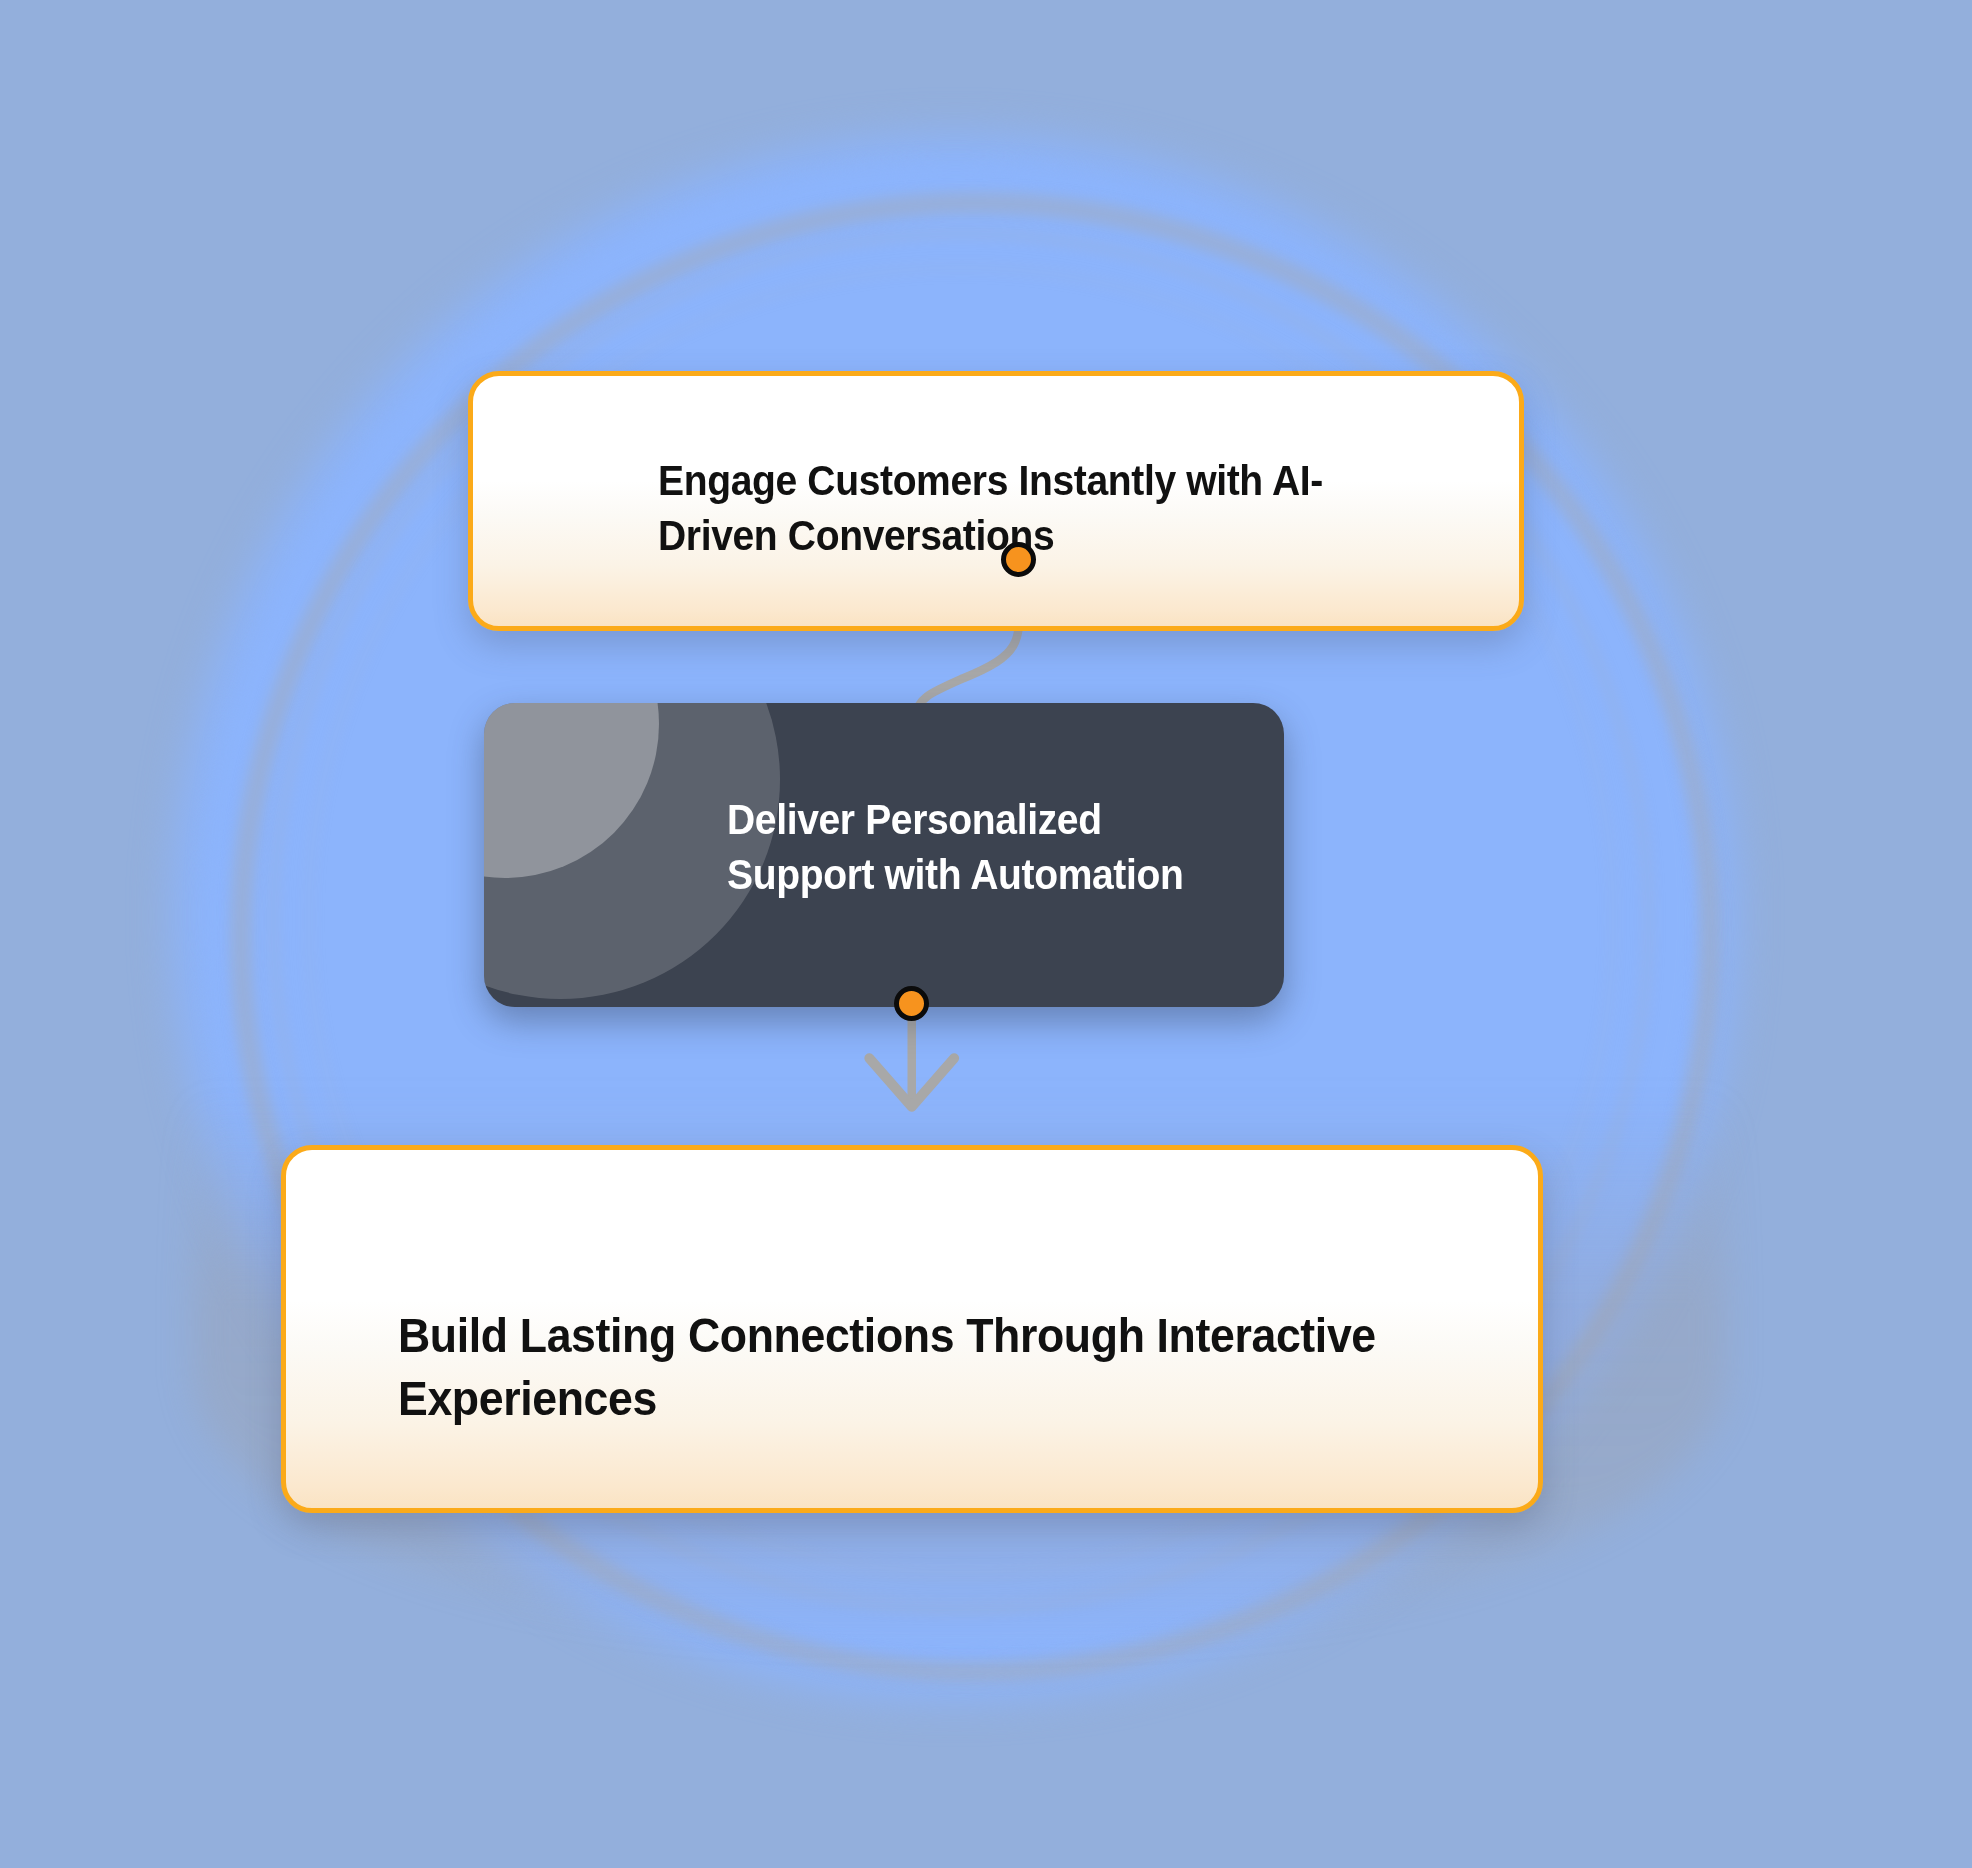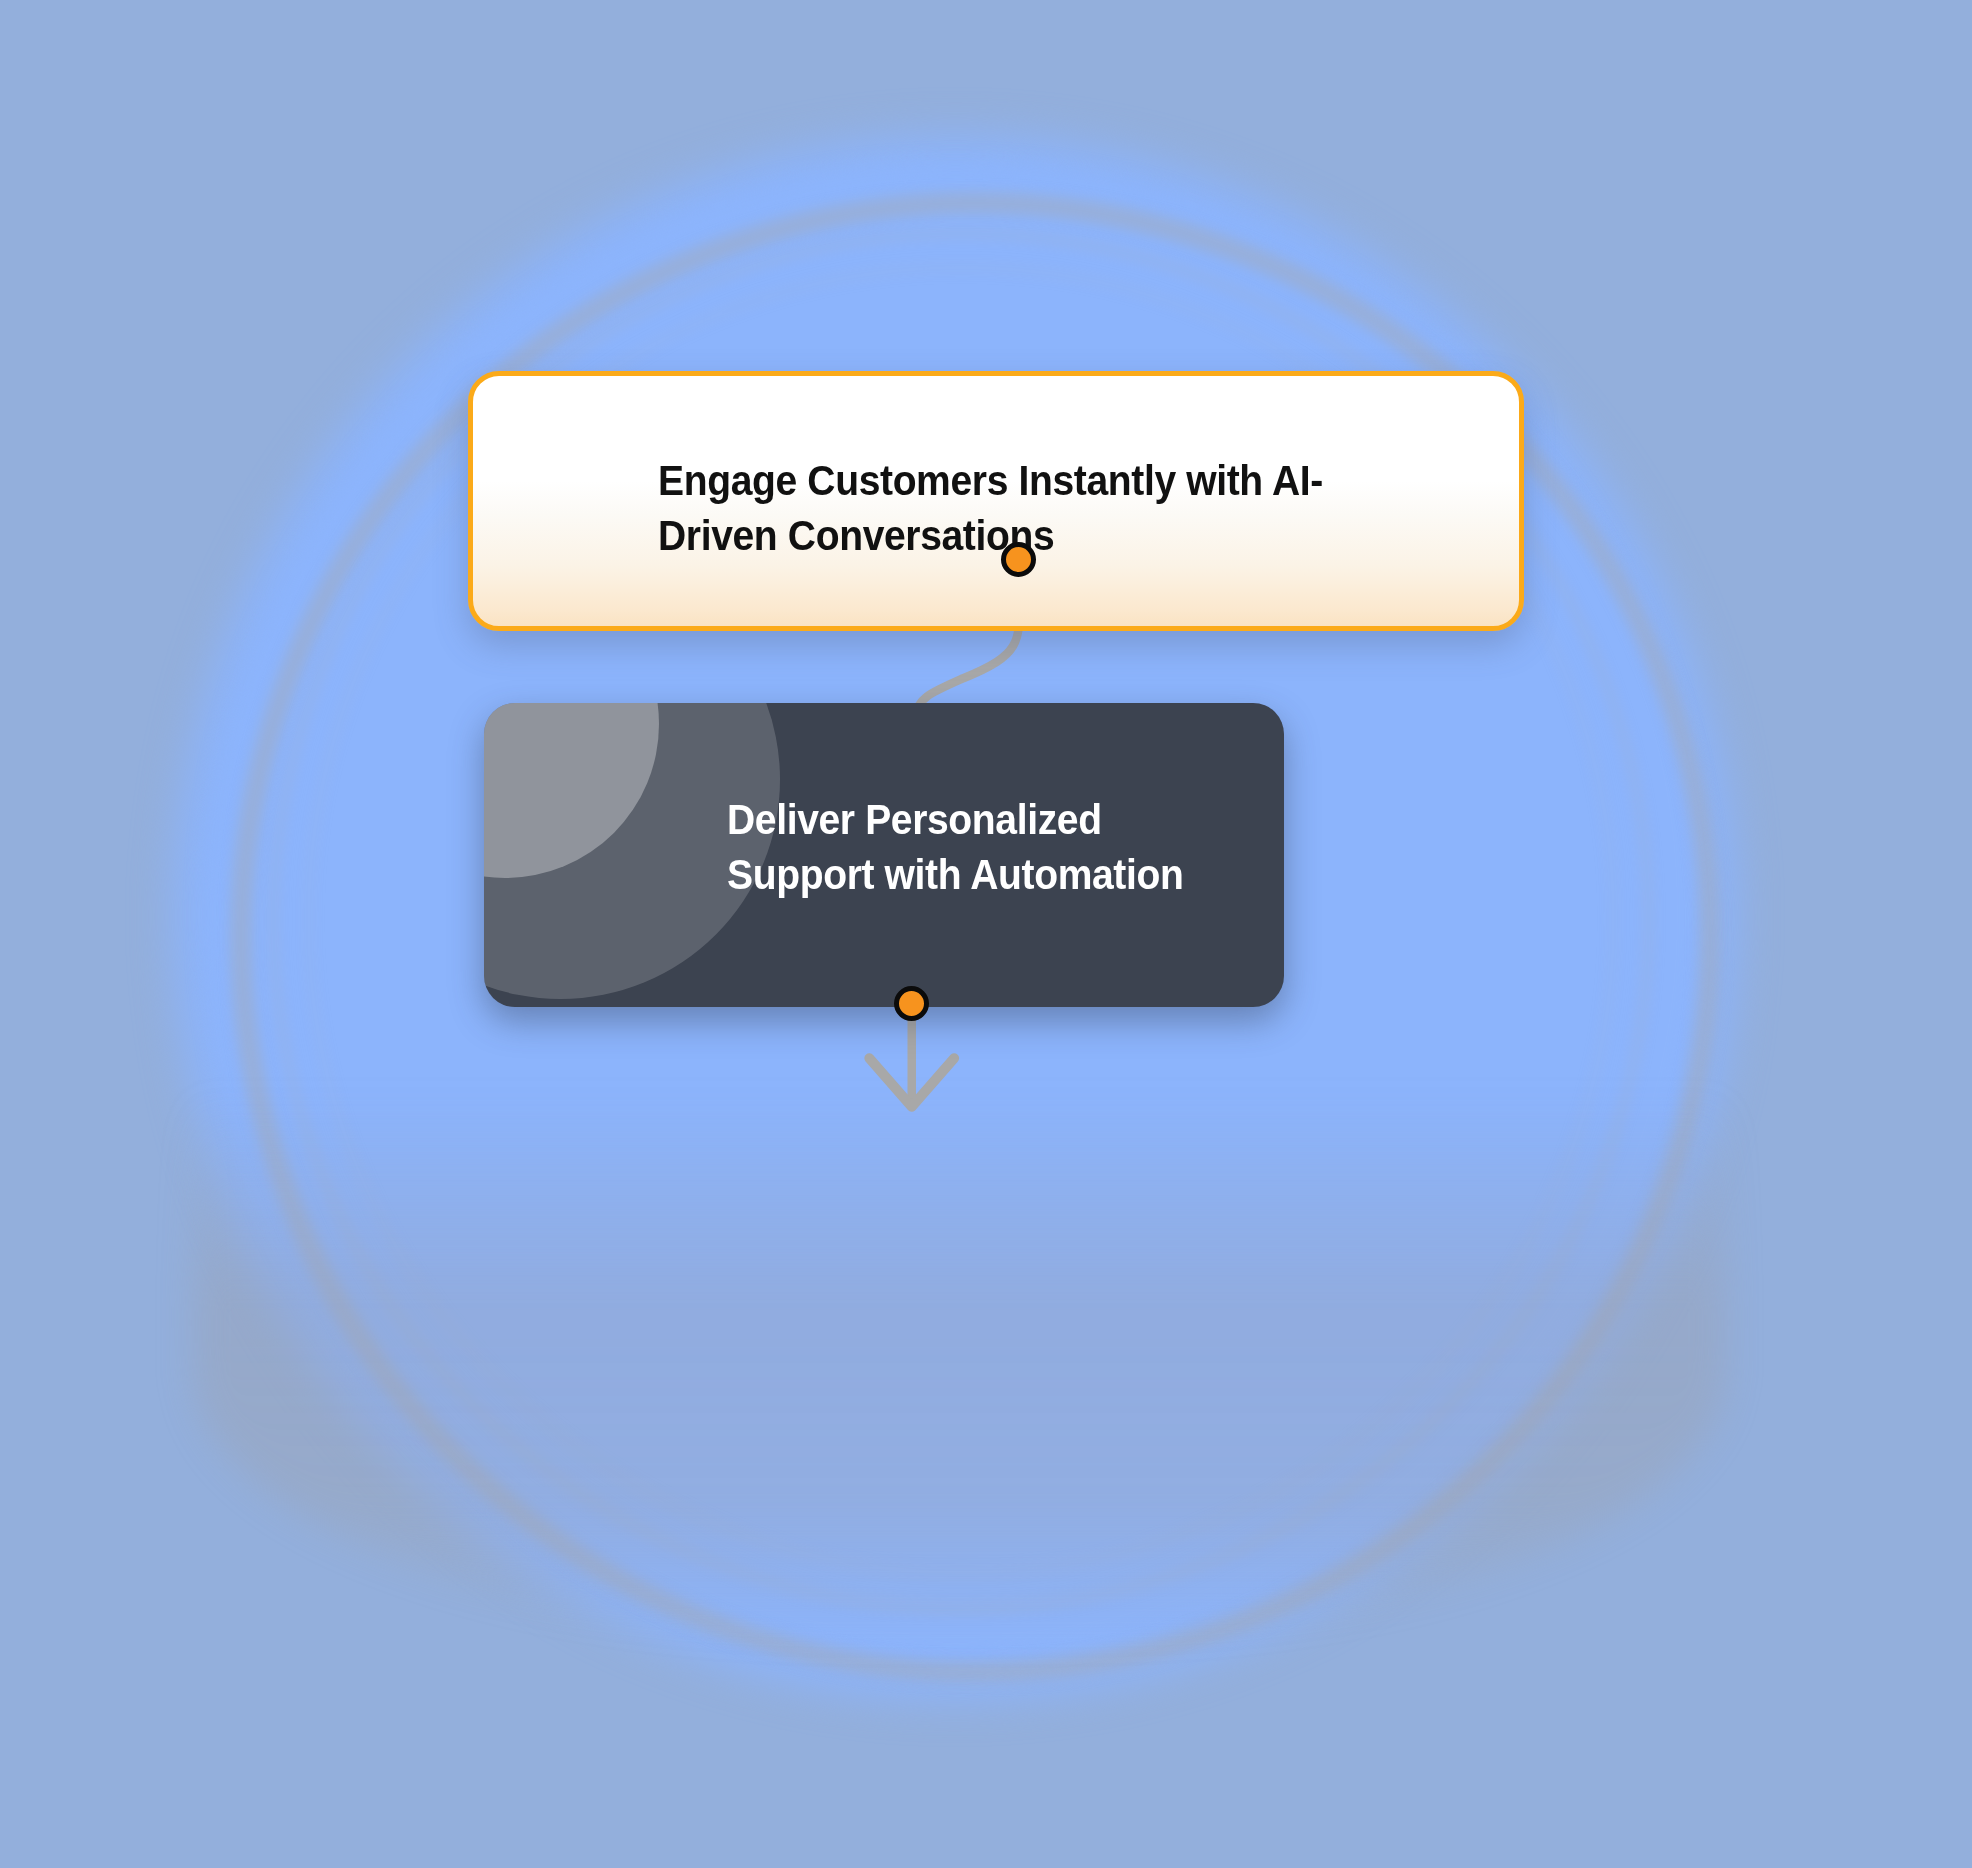--- a/index.html
+++ b/index.html
@@ -210,18 +210,21 @@
   <div class="card card-light" id="card-1">
     <div class="card-text">Engage Customers Instantly with AI-Driven Conversations</div>
   </div>
 
   <div class="card card-dark" id="card-2">
     <div class="deco-ring-outer"></div>
     <div class="deco-ring-inner"></div>
     <div class="card-text">Deliver Personalized Support with Automation</div>
   </div>
 
+  <div class="card card-light" id="card-3">
+    <div class="card-text">Build Lasting Connections Through Interactive Experiences</div>
+  </div>
 
   <div class="node-dot" id="dot-1"></div>
   <div class="node-dot" id="dot-2"></div>
 
 </div>
 
 
 </body></html>

